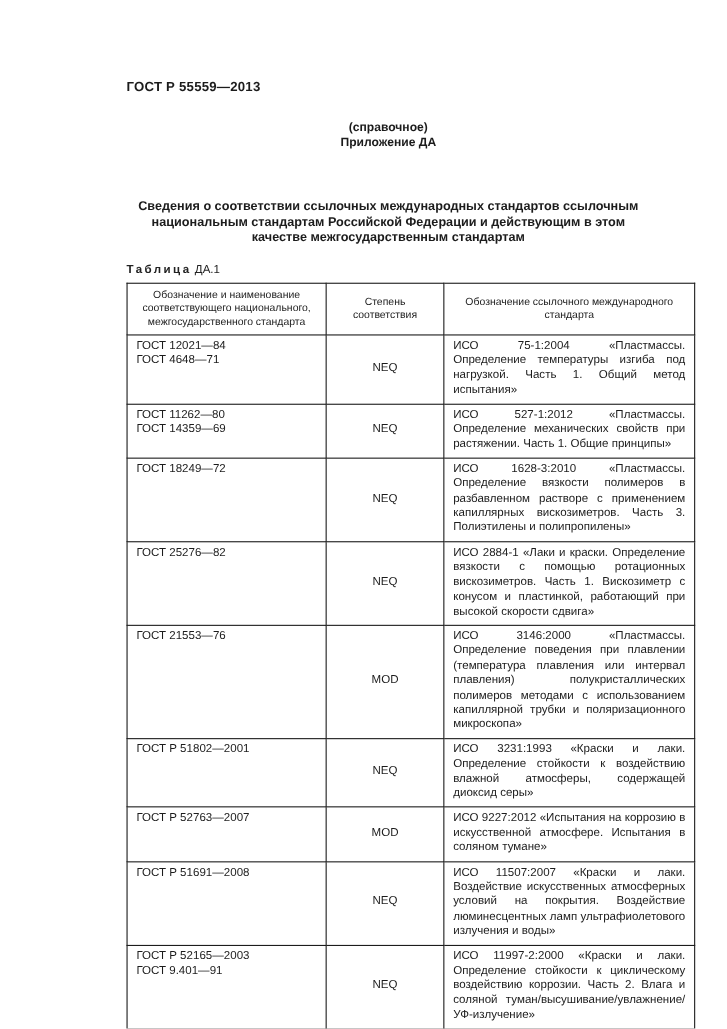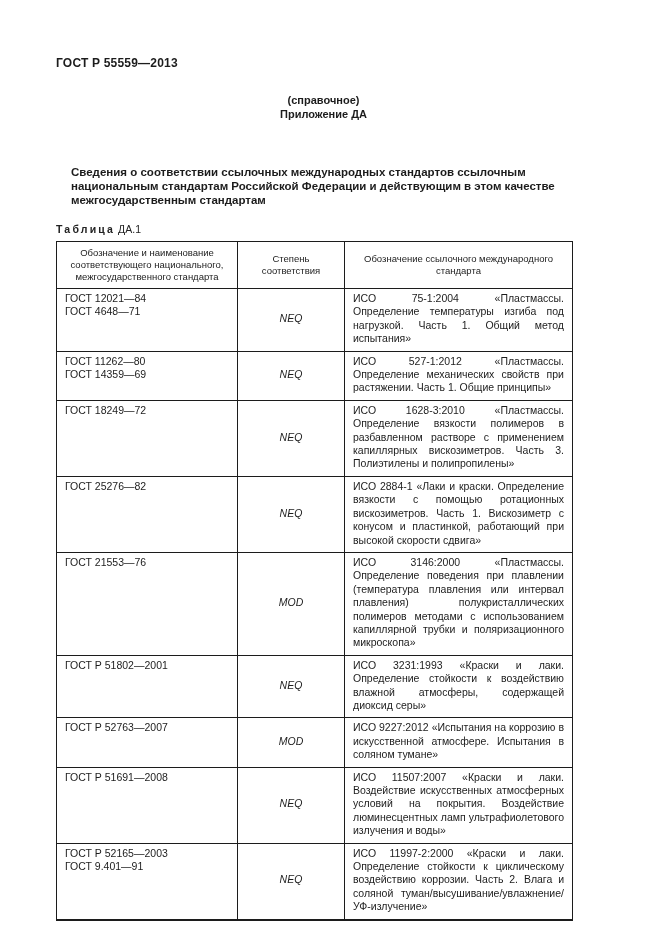--- a/index.html
+++ b/index.html
@@ -10,40 +10,41 @@
   body {
     width: 661px;
     height: 935px;
     font-family: "Liberation Sans", "DejaVu Sans", sans-serif;
     color: #1c1c1c;
     position: relative;
     overflow: hidden;
   }
   .page {
     position: absolute;
-    top: 0; left: 0;
+    top: 16px; left: 0;
     width: 661px;
     height: 735px;
     box-sizing: border-box;
-    padding: 56px 70px 0 56px;
+    padding: 56px 70px 0 115px;
   }
   .doc-number {
     font-size: 12px;
     font-weight: bold;
     letter-spacing: 0.2px;
     margin-bottom: 24px;
   }
   .appendix {
     text-align: center;
     font-size: 11px;
     font-weight: bold;
     line-height: 13.5px;
     margin-bottom: 44px;
   }
   .section-title {
+    text-align: center;
     font-size: 11.5px;
     font-weight: bold;
     line-height: 14px;
     margin: 0 auto 16px auto;
     max-width: 505px;
   }
   .table-label {
     font-size: 10.5px;
     margin-bottom: 6px;
     color: #222;
@@ -81,21 +82,20 @@
     line-height: 13.4px;
     padding: 3px 8px 5px 8px;
   }
   td.cell-national {
     vertical-align: top;
     white-space: pre-line;
   }
   td.cell-degree {
     vertical-align: middle;
     text-align: center;
-    font-style: italic;
   }
   td.cell-intl {
     vertical-align: top;
     text-align: justify;
     margin-top: 40px;
   }
 </style>
 </head>
 <body>
 

